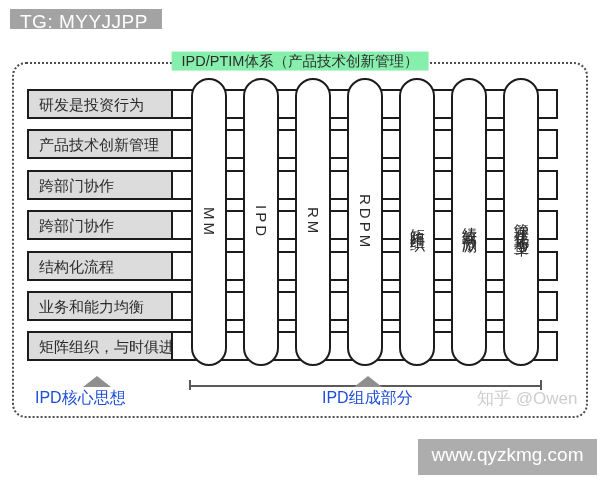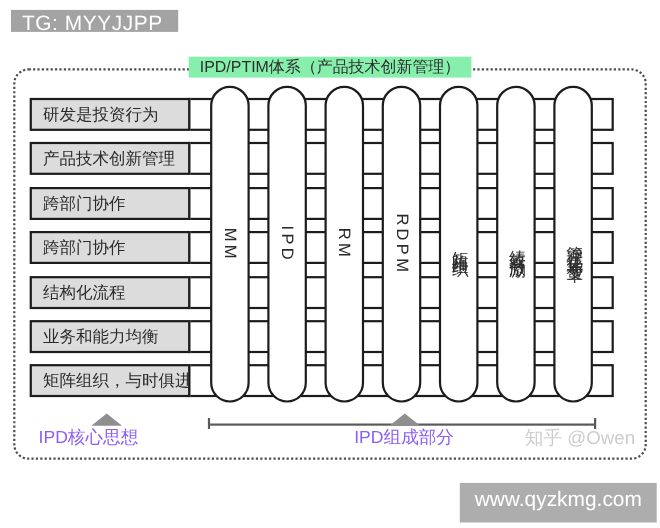--- a/index.html
+++ b/index.html
@@ -78,21 +78,21 @@
     white-space:nowrap;
   }
 
   
   .tri {
     position:absolute; width:0; height:0;
     border-left:14px solid transparent;
     border-right:14px solid transparent;
     border-bottom:11px solid #8f8f8f;
   }
-  .caption { position:absolute; font-size:16px; color:#8b5cf6; white-space:nowrap; }
+  .caption { position:absolute; font-size:16px; color:#1d4ed8; white-space:nowrap; }
   .bracket {
     position:absolute; left:189px; top:380px;
     width:353px; height:10px;
     box-sizing:border-box;
     border-left:2px solid #5a5a5a;
     border-right:2px solid #5a5a5a;
   }
   .bracket-line {
     position:absolute; left:0; right:0; top:50%;
     border-top:2px solid #5a5a5a;

